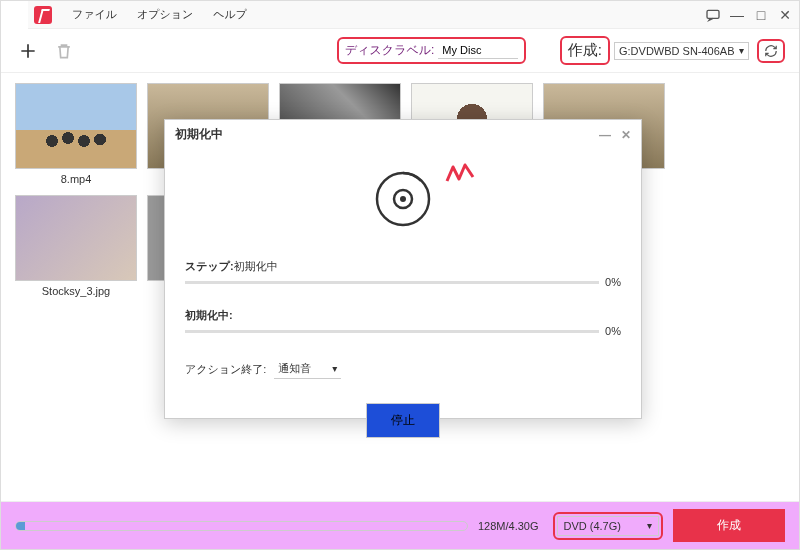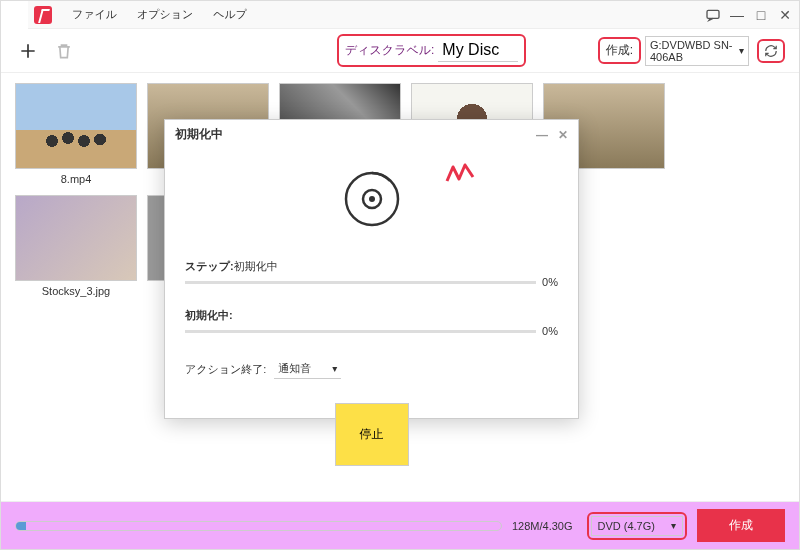--- a/index.html
+++ b/index.html
@@ -9,64 +9,64 @@
 .logo { width: 18px; height: 18px; background: #e8324a; border-radius: 3px; position: relative; margin-right: 10px; }
 .logo::after { content: ""; position: absolute; top: 3px; left: 6px; width: 6px; height: 12px; border: 2px solid #fff; border-right: none; border-bottom: none; transform: skewX(-15deg); }
 .menu-item { padding: 0 10px; font-size: 11px; cursor: pointer; }
 .titlebar-right { margin-left: auto; display: flex; gap: 8px; align-items: center; }
 .title-icon { width: 16px; height: 16px; display: flex; align-items: center; justify-content: center; cursor: pointer; font-size: 14px; color: #555; }
 .toolbar { height: 44px; display: flex; align-items: center; padding: 0 14px; border-bottom: 1px solid #eee; }
 .tool-btn { width: 26px; height: 26px; display: flex; align-items: center; justify-content: center; margin-right: 10px; color: #555; cursor: pointer; }
 .tool-btn svg { width: 20px; height: 20px; }
 .disc-label-group { display: flex; align-items: center; margin-left: 250px; border: 2px solid #e8324a; border-radius: 6px; padding: 3px 6px; }
 .disc-label-text { font-size: 12px; color: #701a75; }
-.disc-label-input { border: 1px solid #ccc; border-top: none; border-left: none; border-right: none; font-size: 16px; padding: 2px 4px; width: 80px; margin-left: 4px; outline: none; }
+.disc-label-input { border: 1px solid #ccc; border-top: none; border-left: none; border-right: none; font-size: 11px; padding: 2px 4px; width: 80px; margin-left: 4px; outline: none; }
 .create-group { display: flex; align-items: center; margin-left: auto; gap: 4px; }
-.create-label-box { border: 2px solid #e8324a; border-radius: 6px; padding: 3px 6px; font-size: 12px; }
-.drive-select { border: 1px solid #ccc; font-size: 11px; padding: 2px 4px; width: 104px; display: flex; align-items: center; justify-content: space-between; cursor: pointer; }
+.create-label-box { border: 2px solid #e8324a; border-radius: 6px; padding: 3px 6px; font-size: 15px; }
+.drive-select { border: 1px solid #ccc; font-size: 11px; padding: 2px 4px; width: 135px; display: flex; align-items: center; justify-content: space-between; cursor: pointer; }
 .refresh-box { border: 2px solid #e8324a; border-radius: 6px; padding: 2px 4px; margin-left: 4px; }
 .refresh-btn { width: 16px; height: 16px; display: flex; align-items: center; justify-content: center; cursor: pointer; }
 .content { padding: 10px 14px; display: flex; flex-wrap: wrap; gap: 10px; }
 .thumb { width: 122px; display: flex; flex-direction: column; align-items: center; }
 .thumb-img { width: 122px; height: 86px; border: 1px solid #ccc; background: #888; position: relative; overflow: hidden; }
 .thumb-name { font-size: 11px; margin-top: 4px; text-align: right; color: #333; }
 .beach { background: linear-gradient(to bottom, #a8c8e8 0%, #a8c8e8 55%, #c9a877 55%, #c9a877 100%); position: relative; }
 .beach::after { content: ""; position: absolute; bottom: 12px; left: 20px; width: 80px; height: 30px; background: radial-gradient(circle at 20% 50%, #333 6px, transparent 6px), radial-gradient(circle at 40% 40%, #333 6px, transparent 6px), radial-gradient(circle at 60% 50%, #333 6px, transparent 6px), radial-gradient(circle at 80% 45%, #333 6px, transparent 6px); }
 .car { background: linear-gradient(45deg, #333, #666, #999, #333); }
 .portrait { background: linear-gradient(to bottom, #f5f5f0 0%, #f5f5f0 100%); }
 .portrait::after { content: ""; position: absolute; top: 20px; left: 40px; width: 40px; height: 50px; background: radial-gradient(circle at 50% 30%, #6b4e3d 15px, transparent 15px); }
 .street { background: linear-gradient(to bottom, #c9b89a, #8a7a5a); }
 .selfie { background: linear-gradient(135deg, #b8a8c8, #d8c8b8); }
 .music-thumb { background: #999; display: flex; align-items: center; justify-content: center; }
 .music-thumb svg { width: 50px; height: 50px; stroke: #fff; fill: none; stroke-width: 2; }
 .footer { position: absolute; bottom: 0; left: 0; right: 0; height: 48px; background: #f0abfc; border-top: 1px solid #eee; display: flex; align-items: center; padding: 0 14px; }
 .progress-bar-footer { flex: 1; height: 10px; border: 1px solid #ccc; border-radius: 5px; position: relative; overflow: hidden; }
 .progress-bar-footer::before { content: ""; position: absolute; left: 0; top: 0; bottom: 0; width: 2%; background: #5b9bd5; }
 .size-text { margin-left: 10px; font-size: 11px; color: #333; }
 .disc-type-box { border: 2px solid #e8324a; border-radius: 6px; padding: 2px; margin-left: 14px; }
-.disc-type { border: 1px solid #ccc; font-size: 11px; padding: 3px 6px; display: flex; align-items: center; gap: 16px; cursor: pointer; }
-.create-btn { background: #e8324a; color: #fff; border: none; padding: 8px 32px; font-size: 12px; margin-left: 10px; cursor: pointer; }
-.modal { position: absolute; top: 118px; left: 163px; width: 415px; height: 300px; background: #fff; border: 1px solid #ccc; box-shadow: 0 4px 20px rgba(0,0,0,0.2); }
+.disc-type { border: 1px solid #ccc; font-size: 11px; padding: 3px 6px; display: flex; align-items: center; gap: 26px; cursor: pointer; }
+.create-btn { background: #e8324a; color: #fff; border: none; padding: 8px 44px; font-size: 12px; margin-left: 10px; cursor: pointer; }
+.modal { position: absolute; top: 118px; left: 163px; width: 478px; height: 300px; background: #fff; border: 1px solid #ccc; box-shadow: 0 4px 20px rgba(0,0,0,0.2); }
 .modal-title { display: flex; align-items: center; padding: 6px 10px; font-size: 12px; font-weight: bold; }
 .modal-title-right { margin-left: auto; display: flex; gap: 10px; color: #999; }
 .modal-body { padding: 10px 20px; }
 .disc-icon-area { display: flex; justify-content: center; align-items: center; height: 80px; position: relative; }
 .disc-svg { width: 60px; height: 60px; }
 .sparkle { position: absolute; top: 2px; left: 260px; color: #e8324a; font-size: 24px; }
 .progress-row { margin-top: 20px; }
 .progress-label-line { display: flex; font-size: 11px; margin-bottom: 2px; }
 .progress-label-line .lbl { font-weight: bold; min-width: 48px; }
 .progress-track { height: 3px; background: #ddd; position: relative; }
 .progress-pct { font-size: 11px; margin-left: 6px; }
 .progress-wrap { display: flex; align-items: center; }
 .progress-wrap .progress-track { flex: 1; }
 .action-row { display: flex; align-items: center; margin-top: 22px; font-size: 11px; }
 .action-select { border: 1px solid #ccc; border-top: none; border-left: none; border-right: none; padding: 2px 30px 2px 4px; margin-left: 8px; position: relative; cursor: pointer; display: flex; align-items: center; }
 .action-select::after { content: "▾"; position: absolute; right: 4px; font-size: 10px; }
-.stop-btn { display: block; margin: 24px auto 0; border: 1px solid #ccc; background: #fde047; padding: 22px 24px; font-size: 12px; cursor: pointer; }
+.stop-btn { display: block; margin: 24px auto 0; border: 1px solid #ccc; background: #1d4ed8; padding: 8px 24px; font-size: 12px; cursor: pointer; }
 .chev { font-size: 10px; }
 </style>
 </head>
 <body>
 
 <div class="window">
   <div class="titlebar">
     <div class="logo"></div>
     <div class="menu-item">ファイル</div>
     <div class="menu-item">オプション</div>

